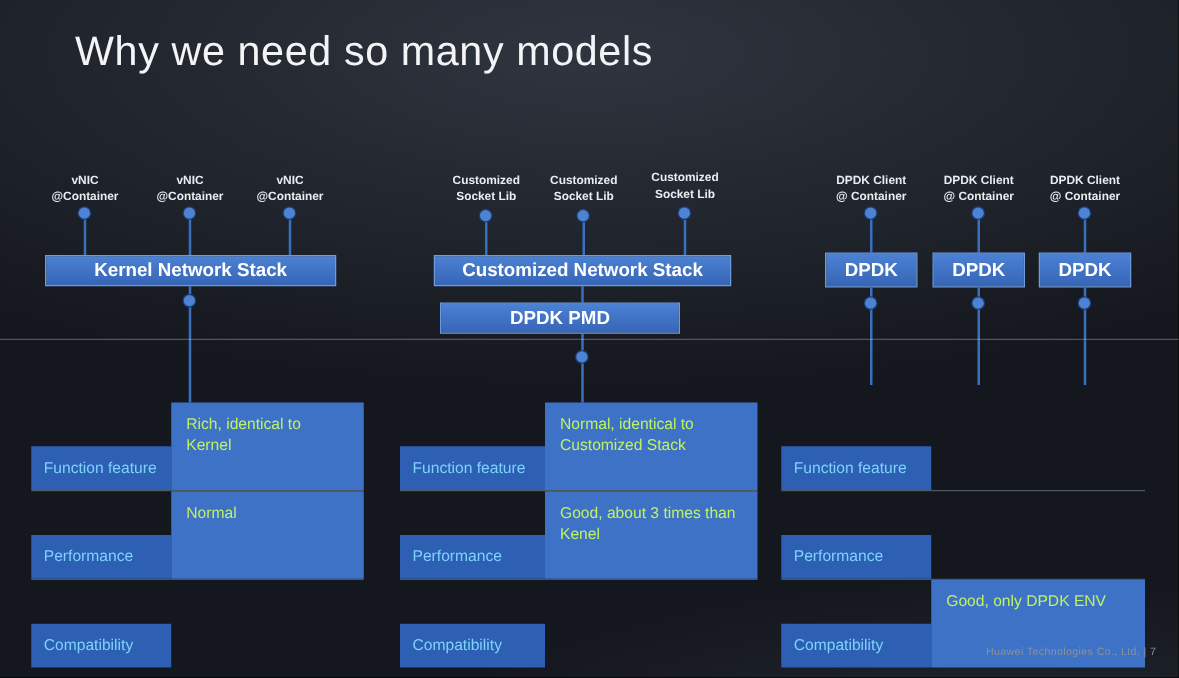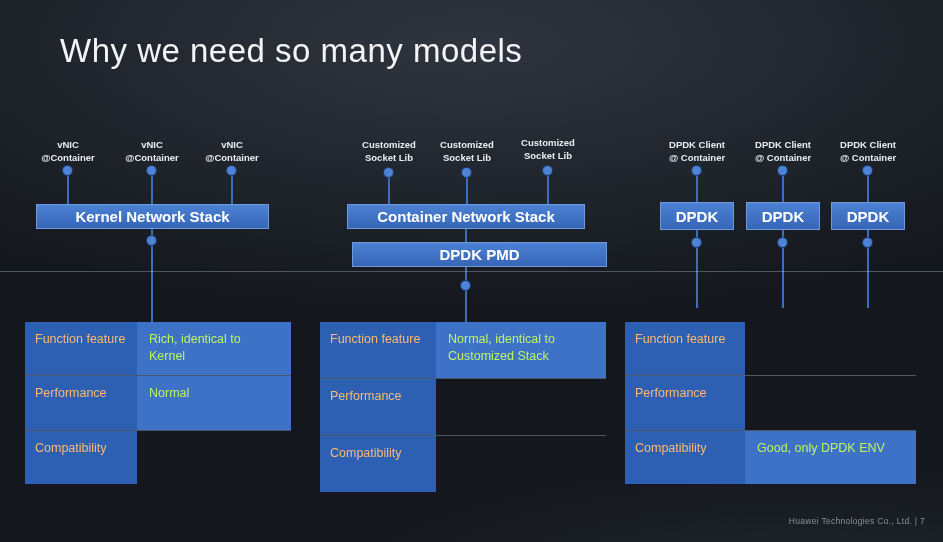--- a/index.html
+++ b/index.html
@@ -9,21 +9,21 @@
   .slide {
     position:relative; width:943px; height:542px; overflow:hidden;
     background:
       radial-gradient(ellipse 130% 80% at 50% 8%, rgba(74,82,96,0.50), rgba(0,0,0,0) 62%),
       radial-gradient(ellipse 90% 55% at 85% 118%, rgba(62,70,82,0.45), rgba(0,0,0,0) 60%),
       #14171d;
     color:#fff;
   }
 
   .title {
-    position:absolute; left:60px; top:32px;
+    position:absolute; left:60px; top:22px;
     font-size:33px; font-weight:300; letter-spacing:0.5px; color:#f2f4f6;
   }
 
   .node-label {
     position:absolute; width:80px; text-align:center;
     font-size:9.5px; font-weight:bold; color:#e9edf3; line-height:1.4;
   }
 
   .vline { position:absolute; width:2px; background:#3a6fc0; }
 
@@ -42,21 +42,21 @@
   .hdivider {
     position:absolute; left:0; right:0; top:271px; height:1px;
     background:rgba(190,200,215,0.35);
   }
 
   .ctable { position:absolute; display:flex; flex-direction:column; }
   .trow { display:flex; flex:1; border-bottom:1px solid rgba(180,205,240,0.35); }
   .trow:last-child { border-bottom:none; }
   .tlabel {
     flex:none; background:#2d5fb2; padding:9px 10px;
-    font-size:12.5px; color:#fdba74; line-height:1.35;
+    font-size:12.5px; color:#7dd3fc; line-height:1.35;margin-top:35px;
   }
   .tvalue {
     flex:1; background:#3e72c6; padding:9px 12px;
     font-size:12.5px; color:#bef264; line-height:1.35;
   }
 
   .footer {
     position:absolute; right:18px; bottom:16px;
     font-size:8.5px; color:#8b929c; letter-spacing:0.3px;
   }
@@ -127,36 +127,37 @@
     </div>
 
     <div class="vline" style="left:388px; top:176px; height:28px;"></div>
     <div class="vline" style="left:466px; top:176px; height:28px;"></div>
     <div class="vline" style="left:547px; top:176px; height:28px;"></div>
 
     <div class="dot" style="left:384px; top:168px;"></div>
     <div class="dot" style="left:462px; top:168px;"></div>
     <div class="dot" style="left:543px; top:166px;"></div>
 
-    <div class="stack-box" style="left:347px; top:204px; width:238px; height:25px;">Container Network Stack</div>
+    <div class="stack-box" style="left:347px; top:204px; width:238px; height:25px;">Customized Network Stack</div>
 
     <div class="vline" style="left:465px; top:229px; height:13px;"></div>
 
-    <div class="stack-box" style="left:352px; top:242px; width:255px; height:25px;">DPDK PMD</div>
+    <div class="stack-box" style="left:352px; top:242px; width:192px; height:25px;">DPDK PMD</div>
 
     <div class="vline" style="left:465px; top:267px; height:55px;"></div>
     <div class="dot" style="left:461px; top:281px;"></div>
 
     <div class="ctable" style="left:320px; top:322px; width:286px; height:170px;">
       <div class="trow">
         <div class="tlabel" style="width:116px;">Function feature</div>
         <div class="tvalue">Normal, identical to Customized Stack</div>
       </div>
       <div class="trow">
         <div class="tlabel" style="width:116px;">Performance</div>
+        <div class="tvalue">Good, about 3 times than Kenel</div>
       </div>
       <div class="trow">
         <div class="tlabel" style="width:116px;">Compatibility</div>
       </div>
     </div>
   </div>
 
   <div>
 
     <div class="node-label" style="left:657px; top:138px;">

